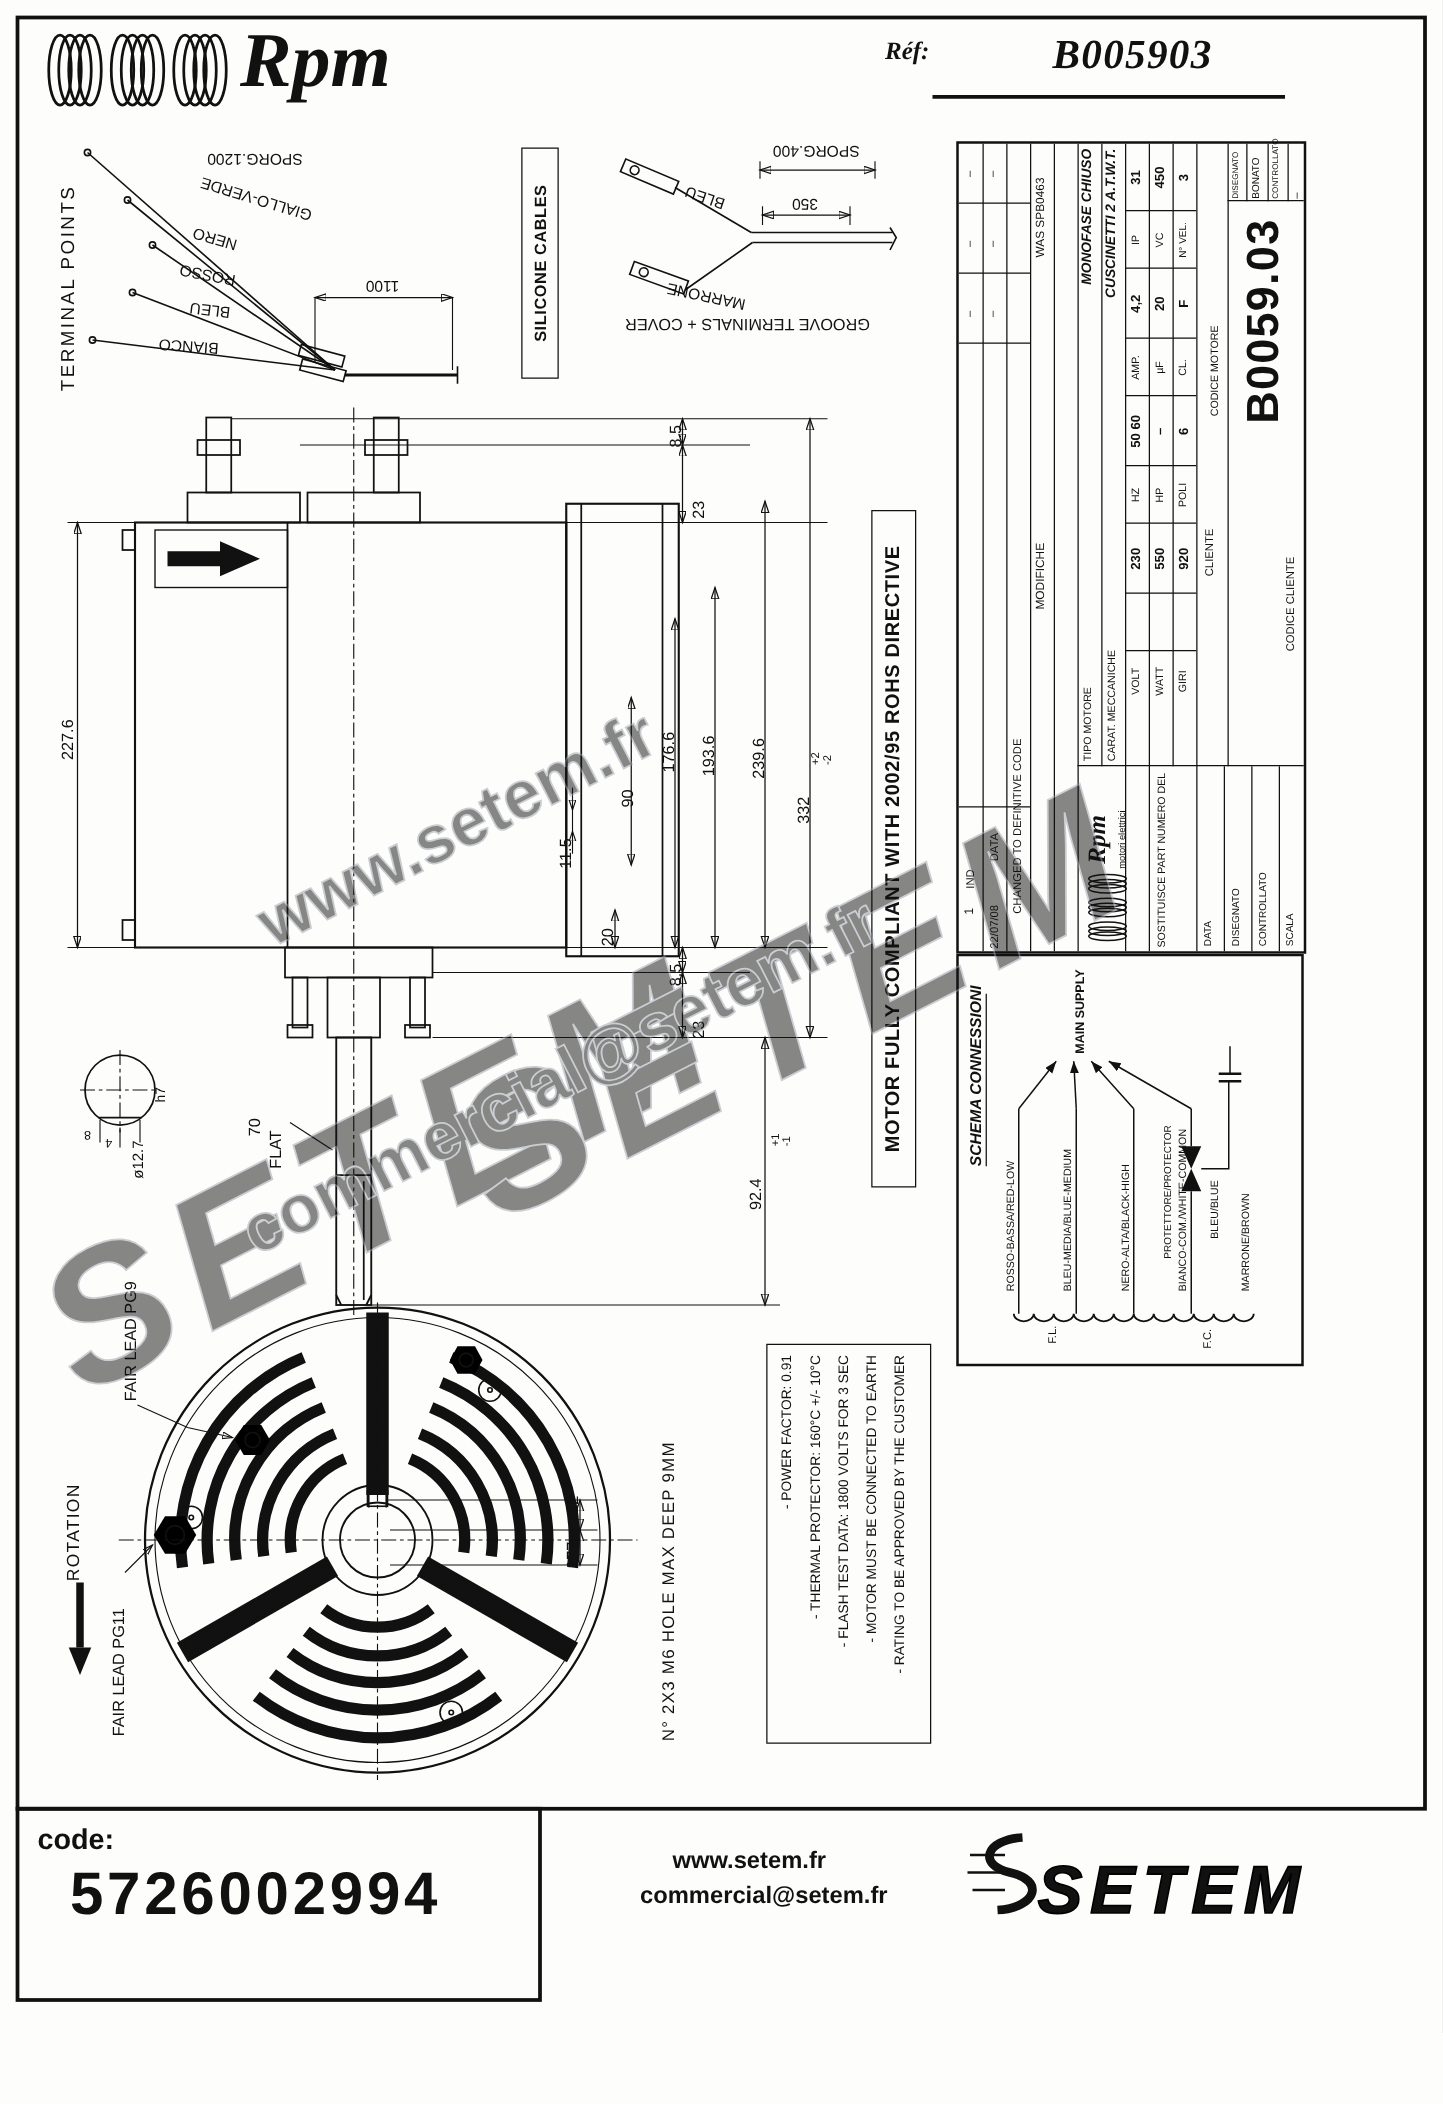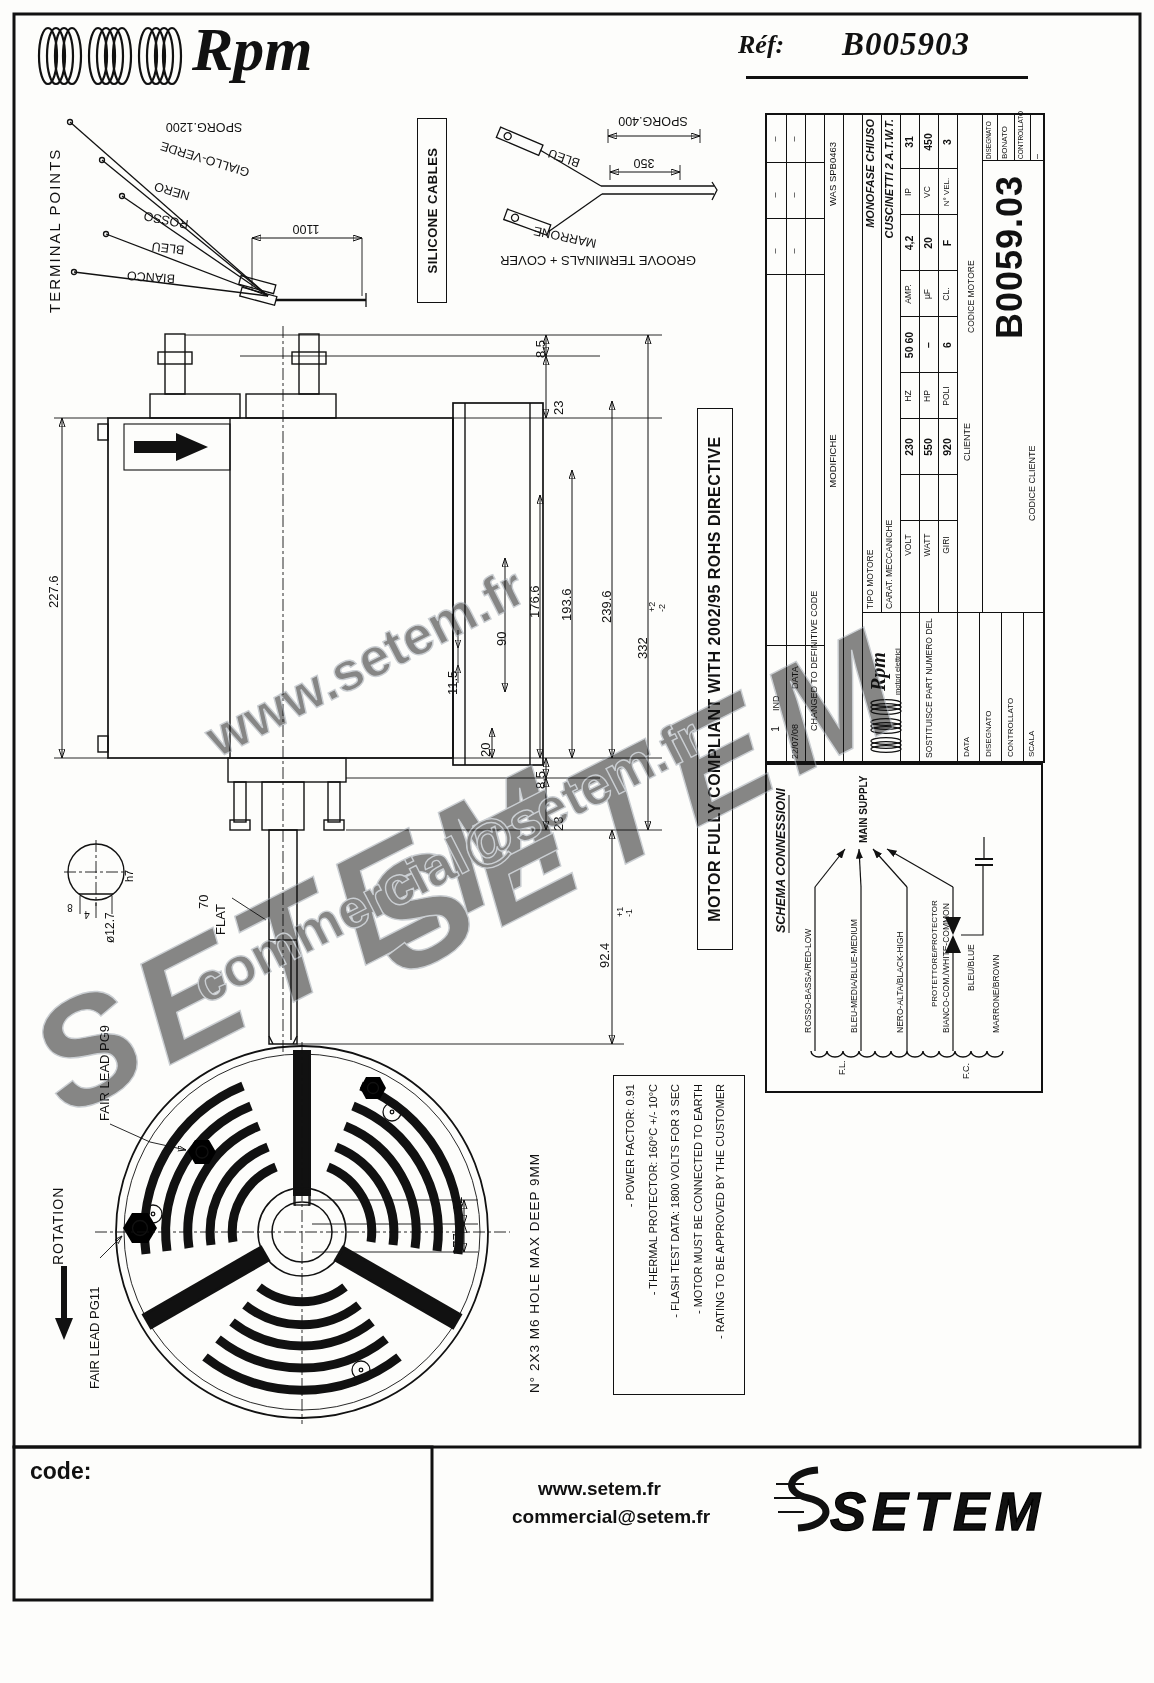--- a/index.html
+++ b/index.html
@@ -235,21 +235,21 @@
         <ellipse cx="80" cy="34" rx="9" ry="28"></ellipse>
         <ellipse cx="88" cy="34" rx="9" ry="28"></ellipse>
       <ellipse cx="114" cy="34" rx="9" ry="28"></ellipse>
         <ellipse cx="122" cy="34" rx="9" ry="28"></ellipse>
         <ellipse cx="130" cy="34" rx="9" ry="28"></ellipse>
         <ellipse cx="138" cy="34" rx="9" ry="28"></ellipse>
     </g>
   </svg>
   <div class="abs serif bi" style="left:192px;top:14px;font-size:62px;">Rpm</div>
 
-  <div class="abs serif bi" style="left:738px;top:30px;font-size:26px;">Réf:</div>
+  <div class="abs serif bi" style="left:708px;top:30px;font-size:20px;">Réf:</div>
   <div class="abs serif bi" style="left:842px;top:26px;font-size:33px;letter-spacing:1px;">B005903</div>
   <div class="abs" style="left:746px;top:76px;width:282px;border-top:3px solid #111;"></div>
 
   <div class="vt" style="left:46px;top:313px;font-size:15px;letter-spacing:2px;">TERMINAL POINTS</div>
 
   <div class="ft" style="left:204px;top:127px;transform:translate(-50%,-50%) rotate(180deg);">SPORG.1200</div>
   <div class="ft" style="left:205px;top:159px;transform:translate(-50%,-50%) rotate(197deg);">GIALLO-VERDE</div>
   <div class="ft" style="left:172px;top:191px;transform:translate(-50%,-50%) rotate(196deg);">NERO</div>
   <div class="ft" style="left:166px;top:220px;transform:translate(-50%,-50%) rotate(191deg);">ROSSO</div>
   <div class="ft" style="left:168px;top:248px;transform:translate(-50%,-50%) rotate(187deg);">BLEU</div>
@@ -471,20 +471,21 @@
       <g transform="translate(398,980) rotate(-27)">
           <text font-size="150" font-weight="bold" font-style="italic" letter-spacing="14">SETEM</text>
         </g>
       <g transform="translate(205,1005) rotate(-27)">
           <text font-size="54" font-weight="bold">commercial@setem.fr</text>
         </g>
     </g>
   </svg>
 
   <div class="abs" style="left:30px;top:1458px;font-size:23px;font-weight:bold;">code:</div>
+  <div class="abs" style="left:56px;top:1488px;font-size:48px;font-weight:bold;letter-spacing:3px;">5726002994</div>
 
   <div class="abs" style="left:538px;top:1478px;font-size:19px;font-weight:bold;">www.setem.fr</div>
   <div class="abs" style="left:512px;top:1506px;font-size:19px;font-weight:bold;">commercial@setem.fr</div>
 
   <svg width="280" height="115" style="left:772px;top:1448px;">
     <defs>
       <pattern id="hs" width="6" height="5" patternUnits="userSpaceOnUse">
         <rect width="6" height="5" fill="#fff"></rect>
         <line x1="0" y1="2.5" x2="6" y2="2.5" stroke="#000" stroke-width="1.4"></line>
       </pattern>

